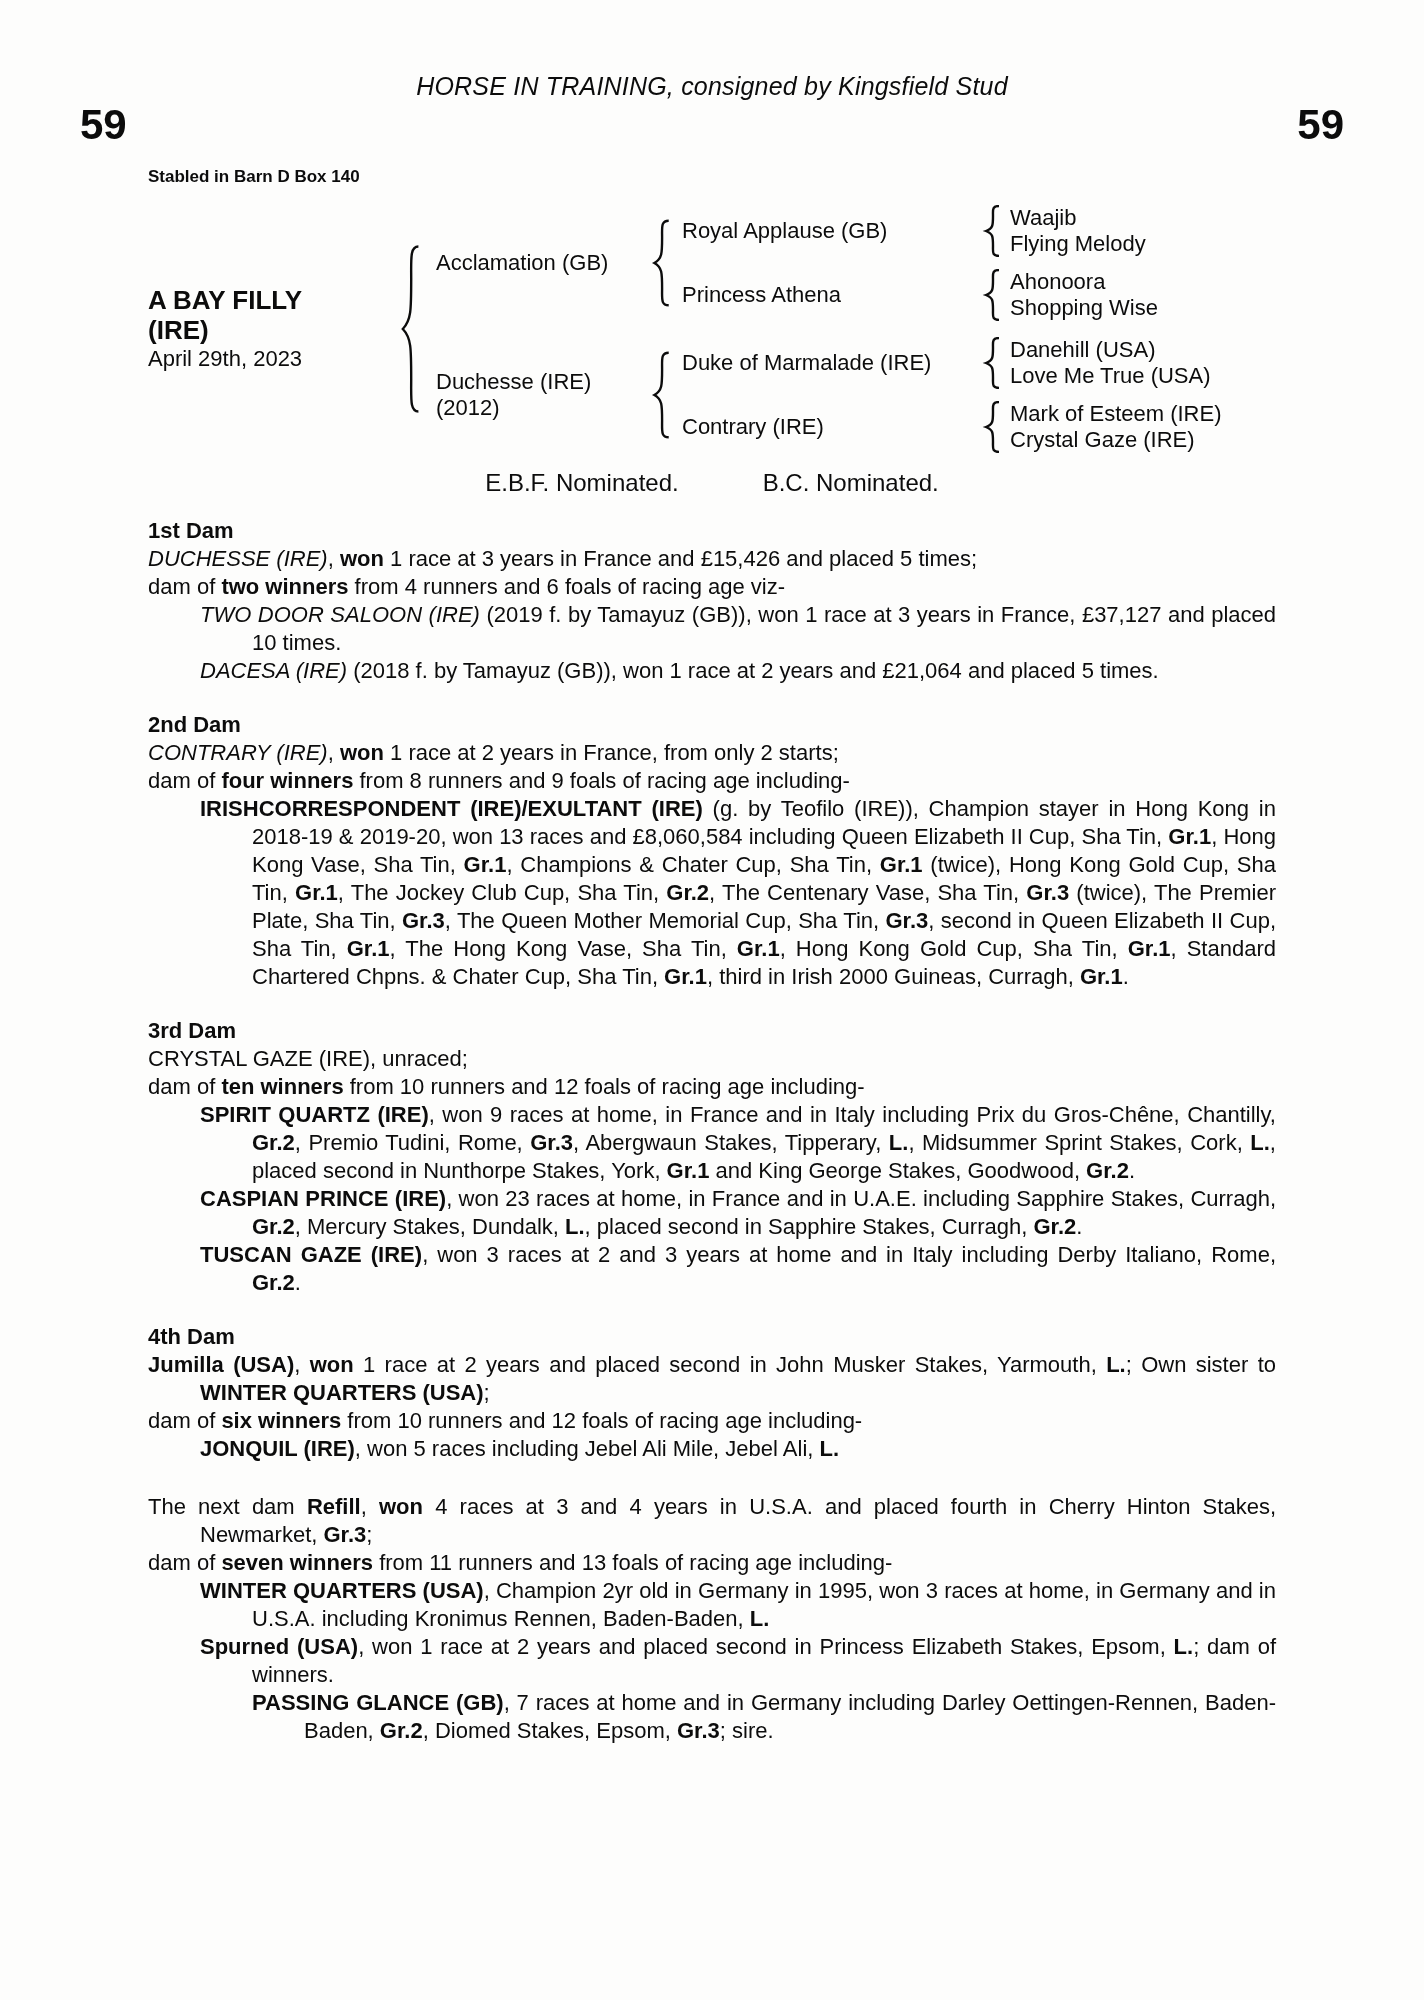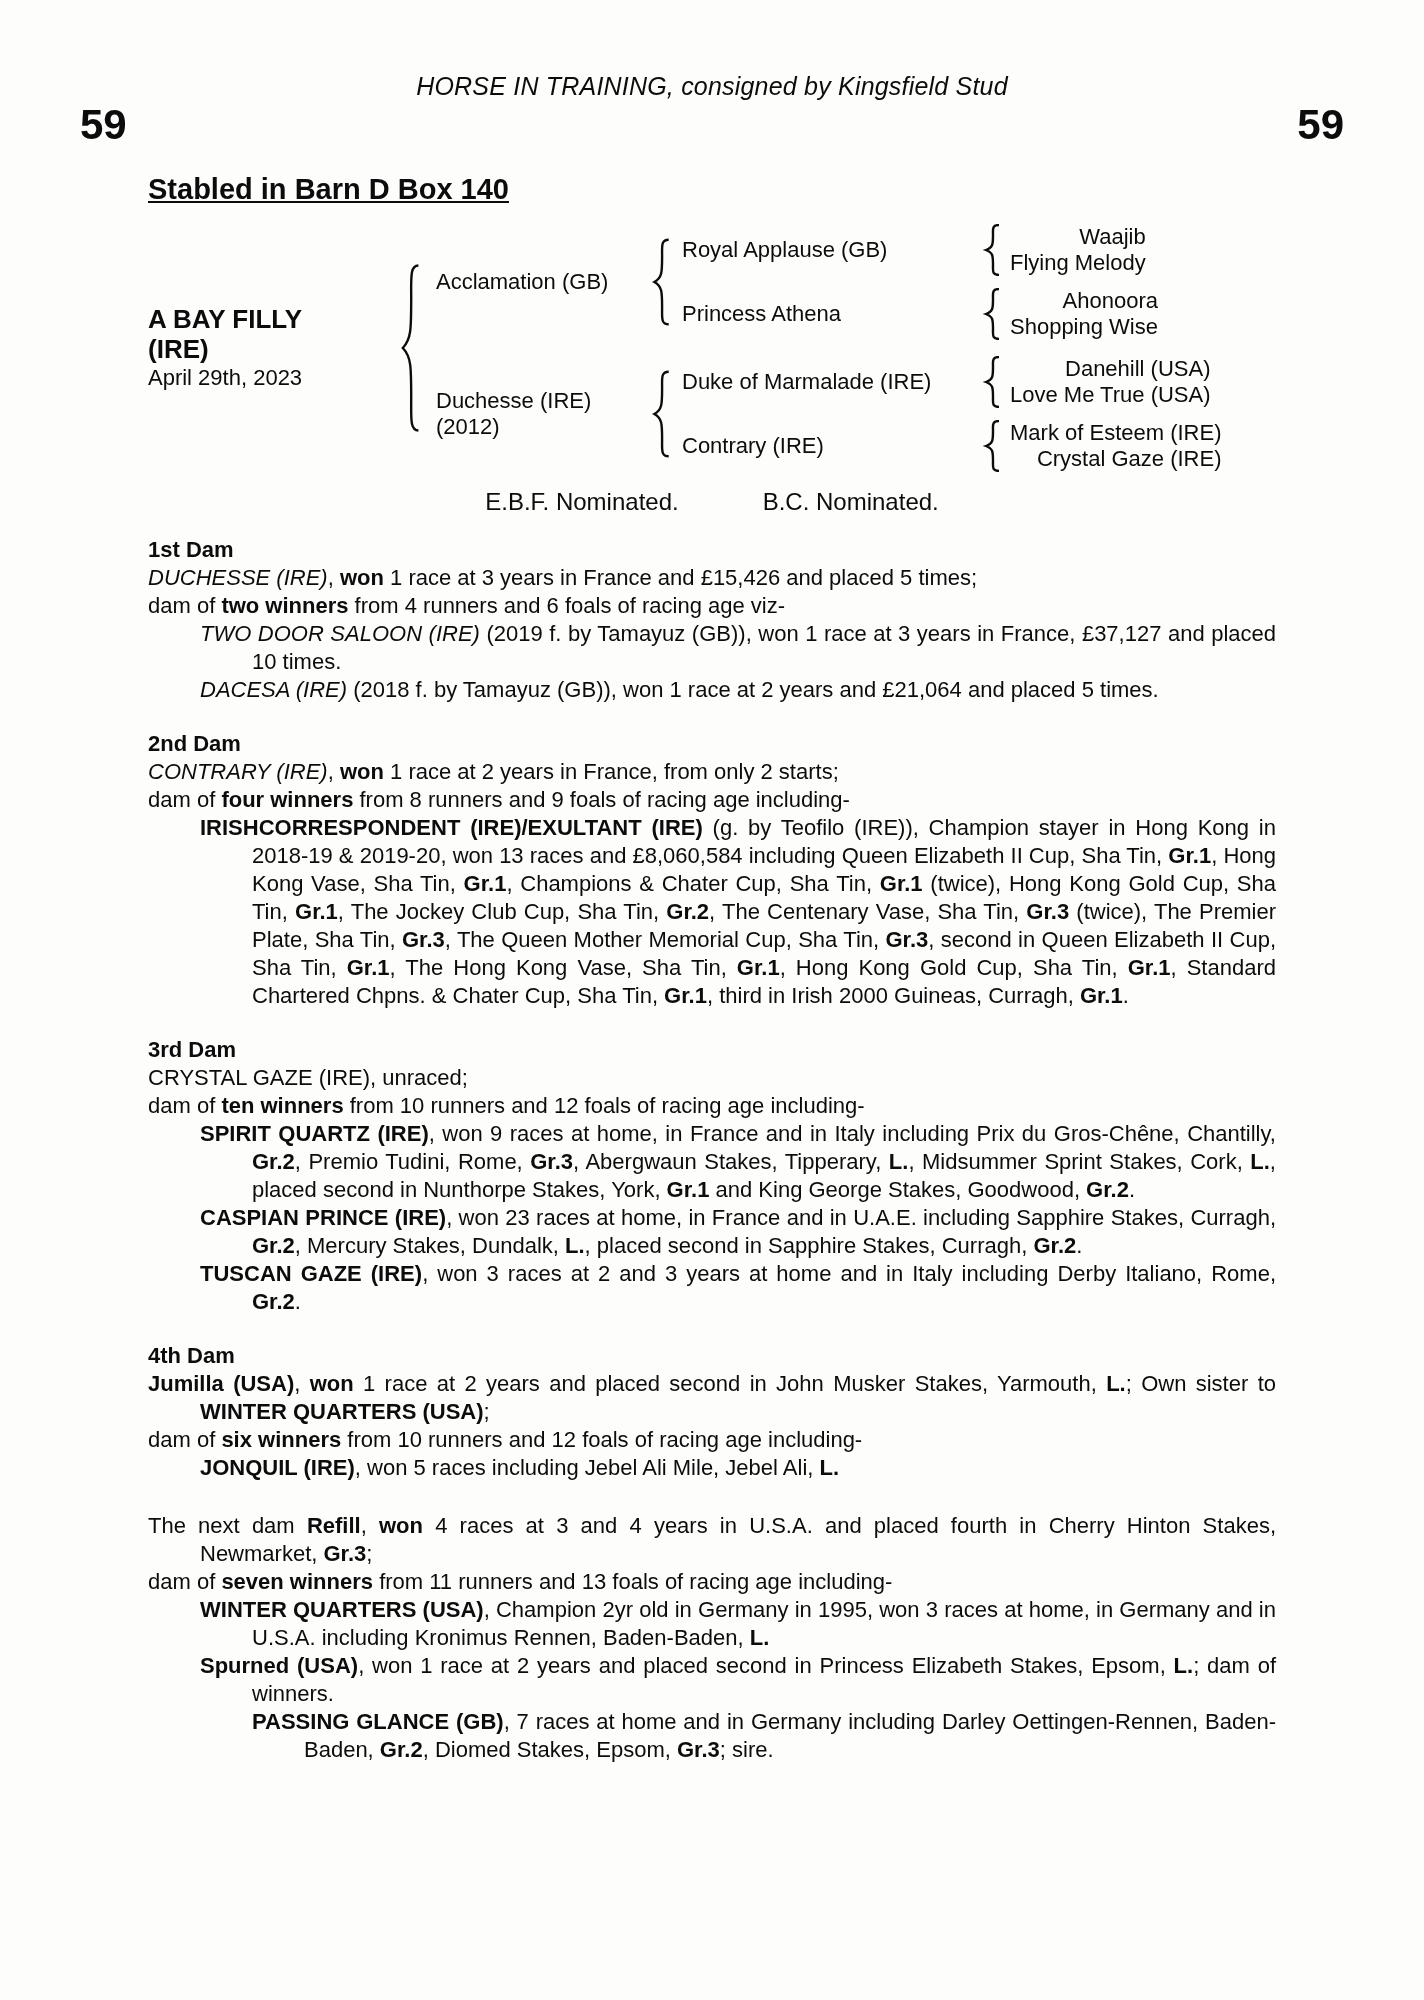--- a/index.html
+++ b/index.html
@@ -19,22 +19,22 @@
     font-size:25px;
     letter-spacing:0.2px;
   }
   .lot-row {
     display:flex; justify-content:space-between;
     padding:0 80px;
     margin-top:2px;
     font-weight:bold; font-size:42px; line-height:44px;
   }
   .stabled {
-    margin:26px 148px 0 148px;
-    font-weight:bold; font-size:29px;text-decoration:underline;
+    margin:20px 148px 0 148px;
+    font-weight:bold; font-size:17px;
   }
   
   .ped {
     display:flex; align-items:center;
     margin:18px 0 0 148px;
     font-size:22px; line-height:26px;
   }
   .ped-subject { width:250px; }
   .ped-subject .nm { font-weight:bold; font-size:26px; line-height:30px; }
   .ped-subject .foaled { font-size:22px; line-height:28px; }
@@ -43,21 +43,21 @@
   .brace-big { width:24px; height:172px; margin-right:14px; }
   .brace-mid { width:22px; height:88px; margin-right:10px; }
   .brace-sm  { width:20px; height:52px; margin-right:8px; }
   .parents-col { display:flex; flex-direction:column; gap:16px; }
   .parent-row { display:flex; align-items:center; }
   .parent-name { width:214px; }
   .gp-col { display:flex; flex-direction:column; gap:12px; }
   .gp-row { display:flex; align-items:center; }
   .gp-name { width:300px; }
   .ggp-col { display:flex; flex-direction:column; }
-  .ggp-col div { line-height:26px;text-align:right; }
+  .ggp-col div { line-height:26px; }
   
   .noms {
     display:flex; justify-content:center; gap:84px;
     margin-top:16px;
     font-weight:normal; font-size:24px;
   }
   
   .sections {
     margin:20px 148px 0 148px;
     font-size:22px; line-height:28px;

